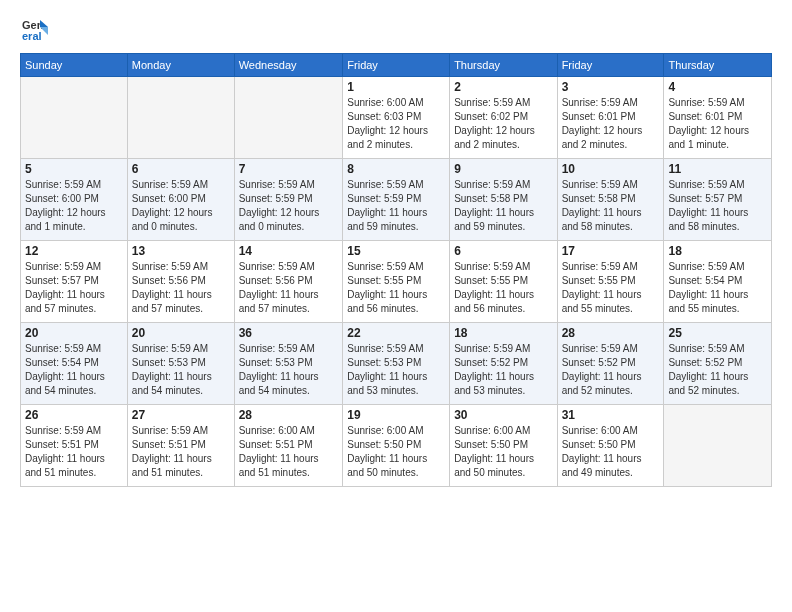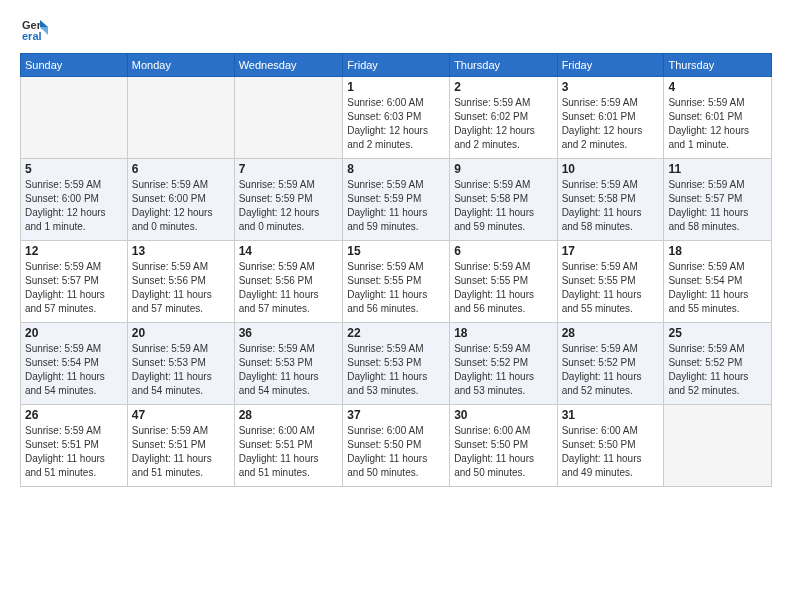--- a/index.html
+++ b/index.html
@@ -318,35 +318,35 @@
         </tr>
         <tr>
           <td>
             <div class="day-num">26</div>
             <div class="day-info" style="white-space: pre-line;">Sunrise: 5:59 AM
 Sunset: 5:51 PM
 Daylight: 11 hours
 and 51 minutes.</div>
           </td>
           <td>
-            <div class="day-num">47</div>
+            <div class="day-num">27</div>
             <div class="day-info" style="white-space: pre-line;">Sunrise: 5:59 AM
 Sunset: 5:51 PM
 Daylight: 11 hours
 and 51 minutes.</div>
           </td>
           <td>
             <div class="day-num">28</div>
             <div class="day-info" style="white-space: pre-line;">Sunrise: 6:00 AM
 Sunset: 5:51 PM
 Daylight: 11 hours
 and 51 minutes.</div>
           </td>
           <td>
-            <div class="day-num">37</div>
+            <div class="day-num">19</div>
             <div class="day-info" style="white-space: pre-line;">Sunrise: 6:00 AM
 Sunset: 5:50 PM
 Daylight: 11 hours
 and 50 minutes.</div>
           </td>
           <td>
             <div class="day-num">30</div>
             <div class="day-info" style="white-space: pre-line;">Sunrise: 6:00 AM
 Sunset: 5:50 PM
 Daylight: 11 hours

